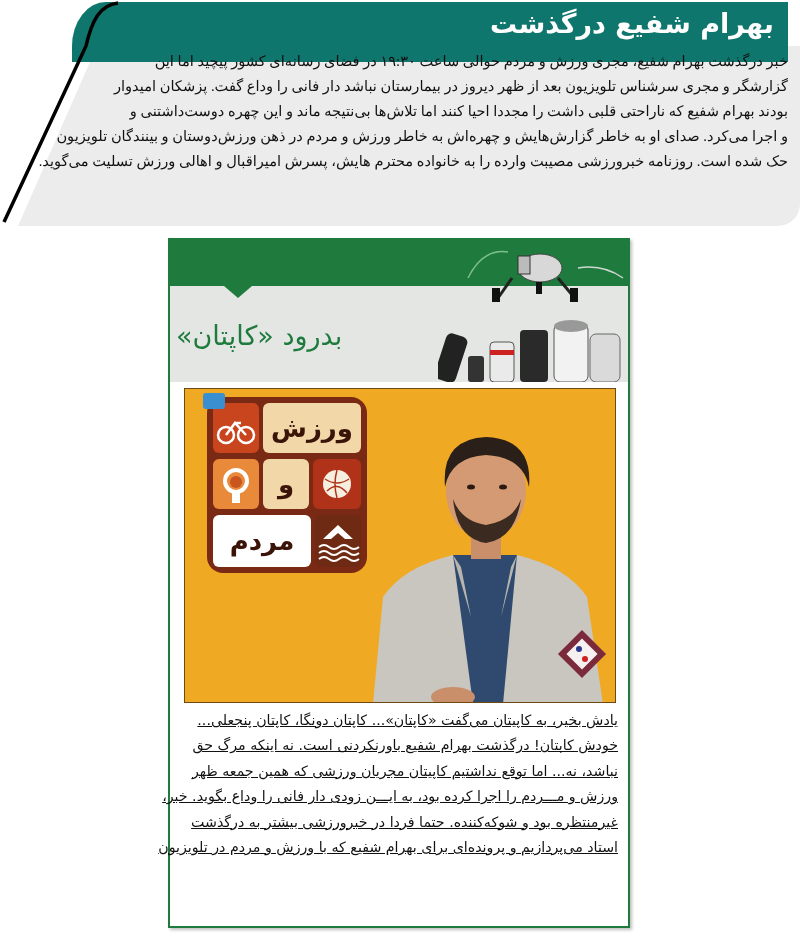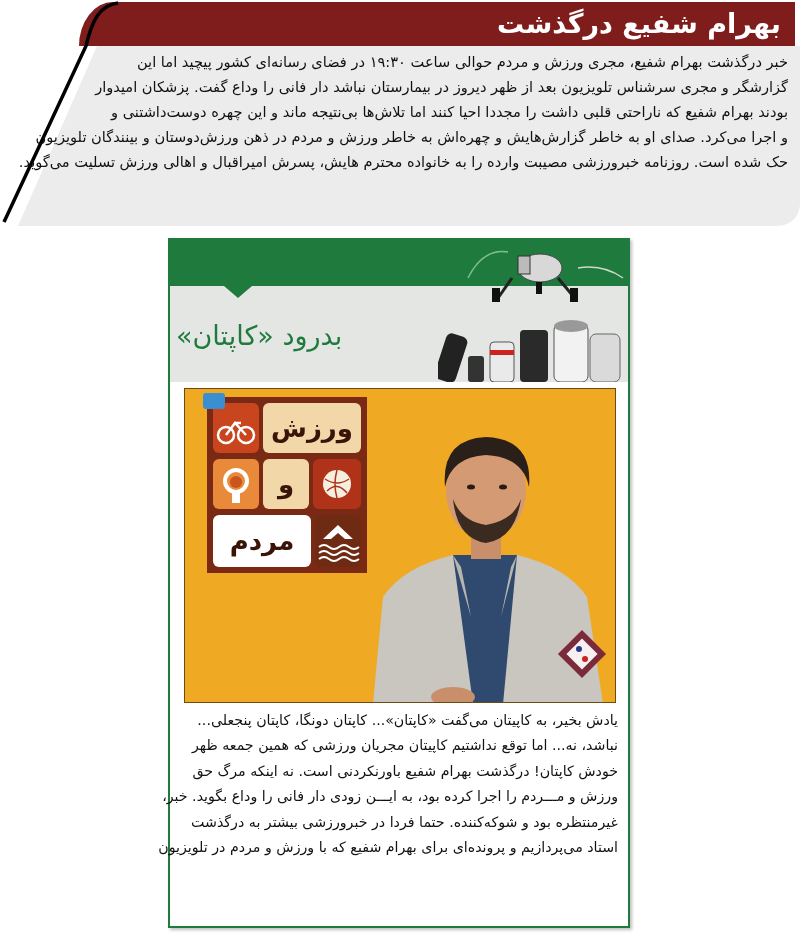--- a/index.html
+++ b/index.html
@@ -2,41 +2,42 @@
 <html><head>
 <meta charset="utf-8">
 <style>
   * { box-sizing: border-box; margin: 0; padding: 0; }
   html, body { width: 800px; height: 936px; background: #ffffff; overflow: hidden; }
   body { position: relative; font-family: "DejaVu Sans", sans-serif; direction: rtl; }
 
   
   .top-block { position: absolute; left: 0; top: 0; width: 800px; height: 230px; }
   .top-head {
-    position: absolute; right: 5px; top: 2px; height: 44px; width: 716px;
-    background: #7f1d1d; border-top-left-radius: 34px 44px;
+    position: absolute; right: 12px; top: 2px; height: 60px; width: 716px;
+    background: #0f766e; border-top-left-radius: 34px 44px;
   }
   .top-title {
     position: absolute; right: 14px; top: 0; height: 44px; line-height: 44px;
     color: #fff; font-weight: bold; font-size: 27px; letter-spacing: -0.5px;
     font-family: "DejaVu Sans", sans-serif;
   }
   .top-body {
     position: absolute; right: 0; top: 46px; width: 782px; height: 180px;
     background: #ececec;
     border-bottom-right-radius: 22px;
     clip-path: polygon(0 100%, 79px 0, 100% 0, 100% 100%);
   }
   .top-slant {
     position: absolute; left: 0; top: 0; width: 800px; height: 230px; pointer-events: none;
   }
   .top-text {
     position: absolute; right: 12px; top: 49px; width: 700px;
     font-size: 14.6px; line-height: 25px; color: #111; text-align: justify;
     text-align-last: right;
+    font-family: Liberation Serif, serif;
   }
   .top-text p { white-space: nowrap; }
 
   
   .column-box {
     position: absolute; left: 168px; top: 238px; width: 462px; height: 690px;
     background: #fff; border: 2px solid #1f7a3e; border-top: none;
     box-shadow: 2px 2px 3px rgba(0,0,0,0.25);
   }
   .col-header {
@@ -59,31 +60,31 @@
     position: absolute; left: 6px; top: 78px; color: #1e7b3d; font-weight: normal;
     font-size: 27px; line-height: 40px; direction: rtl;
   }
   .camera-art { position: absolute; right: 0; top: 0; width: 190px; height: 144px; }
 
   
   .photo {
     position: absolute; left: 14px; top: 150px; width: 432px; height: 315px;
     background: #f0a923; border: 1px solid #6a4a10; overflow: hidden;
   }
-  .logo-grid { position: absolute; left: 22px; top: 8px; width: 160px; height: 176px; background: #7a2a14; border-radius: 0; }
+  .logo-grid { position: absolute; left: 22px; top: 8px; width: 160px; height: 176px; background: #7a2a14; border-radius: 16px; }
   .tile { position: absolute; border-radius: 6px; }
   .tile-text { font-weight: bold; color: #3a1408; font-size: 26px; text-align: center; }
   .person { position: absolute; left: 168px; top: 28px; width: 264px; height: 287px; }
 
   
   .col-body {
     position: absolute; right: 10px; top: 470px; width: 440px;
     font-size: 14.2px; line-height: 25.4px; color: #111; text-align: justify; text-align-last: right;
   }
-  .col-body p { white-space: nowrap; }
+  .col-body p { white-space: nowrap; text-decoration: underline; }
 </style>
 </head>
 <body>
 
 <section class="top-block">
   <div class="top-body"></div>
   <div class="top-head">
     <h1 class="top-title">بهرام شفیع درگذشت</h1>
   </div>
   <svg class="top-slant" viewBox="0 0 800 230">
@@ -188,19 +189,19 @@
         <rect x="212" y="220" width="34" height="34" fill="#7a2a3a" transform="rotate(45 229 237)"></rect>
         <rect x="218" y="226" width="22" height="22" fill="#f6f0f0" transform="rotate(45 229 237)"></rect>
         <circle cx="226" cy="232" r="3" fill="#2a3a8a"></circle>
         <circle cx="232" cy="242" r="3" fill="#c22"></circle>
       </g>
     </svg>
   </div>
 
   <div class="col-body">
     <p>یادش بخیر، به کاپیتان می‌گفت «کاپتان»... کاپتان دونگا، کاپتان پنجعلی...</p>
+    <p>خودش کاپتان! درگذشت بهرام شفیع باورنکردنی است. نه اینکه مرگ حق</p>
     <p>نباشد، نه... اما توقع نداشتیم کاپیتان مجریان ورزشی که همین جمعه ظهر</p>
-    <p>خودش کاپتان! درگذشت بهرام شفیع باورنکردنی است. نه اینکه مرگ حق</p>
     <p>ورزش و مـــردم را اجرا کرده بود، به ایـــن زودی دار فانی را وداع بگوید. خبر،</p>
     <p>غیرمنتظره بود و شوکه‌کننده. حتما فردا در خبرورزشی بیشتر به درگذشت</p>
     <p>استاد می‌پردازیم و پرونده‌ای برای بهرام شفیع که با ورزش و مردم در تلویزیون</p>
   </div>
 </article>
 
 </body></html>

